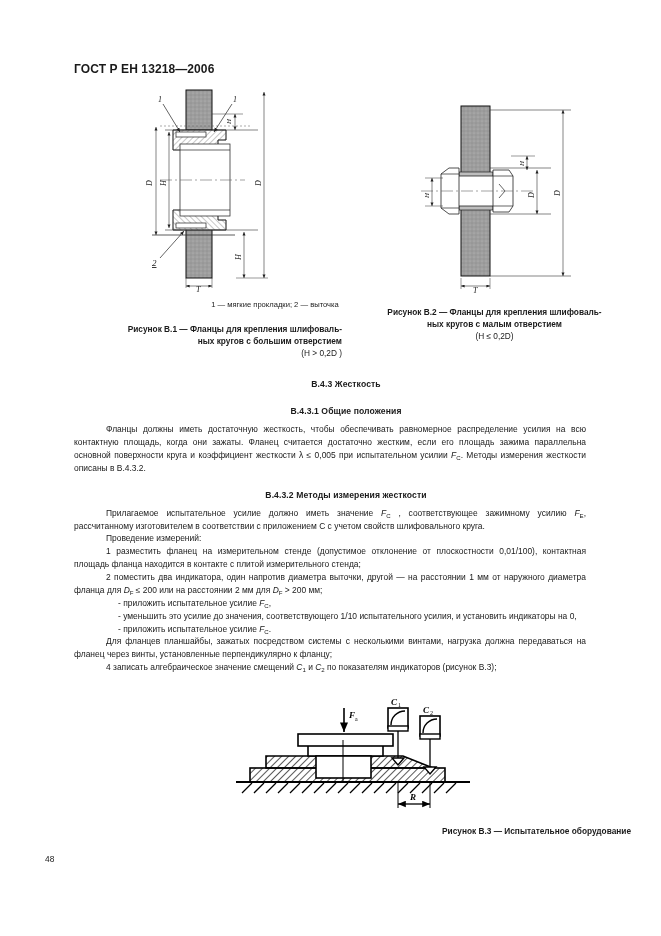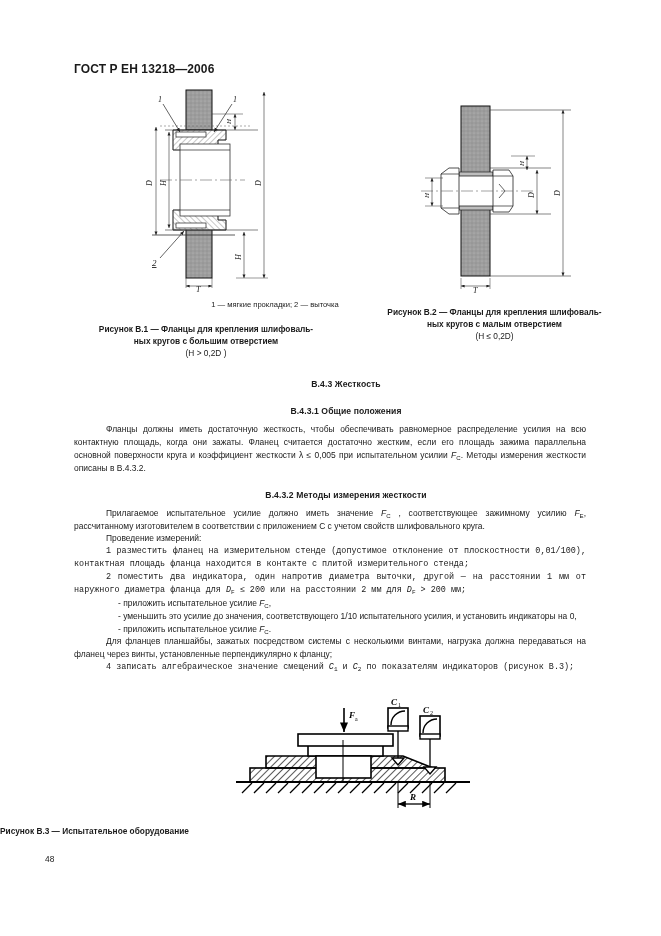--- a/index.html
+++ b/index.html
@@ -90,40 +90,40 @@
     text-align: center;
     font-size: 8.6px;
     letter-spacing: 0.1px;
   }
   .h3.tight { margin-top: 14px; }
   p {
     margin: 0 0 0 0;
     text-indent: 32px;
     text-align: justify;
   }
-  p.item { text-indent: 32px; font-family: Liberation Mono, monospace; }
+  p.item { text-indent: 32px; }
   p.dash { text-indent: 44px; }
   p + p { margin-top: 0; }
   sub { font-size: 0.72em; vertical-align: -0.28em; }
   .var { font-style: italic; }
 
   
   .fig-b3 {
     position: absolute;
     left: 228px;
     top: 696px;
     width: 250px;
     height: 120px;
   }
   .cap-b3 {
     position: absolute;
     left: 0;
     top: 826px;
-    width: 578px;
-    text-align: left;
+    width: 631px;
+    text-align: right;
     font-size: 8.3px;
     font-weight: bold;
   }
 
   
   .page-num {
     position: absolute;
     left: 45px;
     top: 854px;
     font-size: 8.4px;
@@ -269,21 +269,21 @@
           <text x="149" y="102" transform="rotate(-90 149 102)">D</text>
           <text x="139" y="70" transform="rotate(-90 139 70)" font-size="7">H</text>
           <text x="44" y="102" transform="rotate(-90 44 102)" font-size="7">H</text>
           <text x="88" y="197">T</text>
         </g>
       </svg>
     </div>
 
     <div class="fig-note" style="left:140px; top:212px; width:270px;">1 — мягкие прокладки; 2 — выточка</div>
 
-    <div class="cap" style="left:70px; top:235px; width:272px;">
+    <div class="cap" style="left:70px; top:235px; width:272px;text-align:right;">
       <span>Рисунок В.1 — Фланцы  для  крепления  шлифоваль-</span>
       <span class="sub">ных кругов с большим отверстием</span>
       <span class="cond ital">(H &gt; 0,2D )</span>
     </div>
 
     <div class="cap" style="left:352px; top:218px; width:285px;">
       <span>Рисунок В.2 — Фланцы  для  крепления  шлифоваль-</span>
       <span class="sub">ных кругов с малым отверстием</span>
       <span class="cond ital">(H ≤ 0,2D)</span>
     </div>

